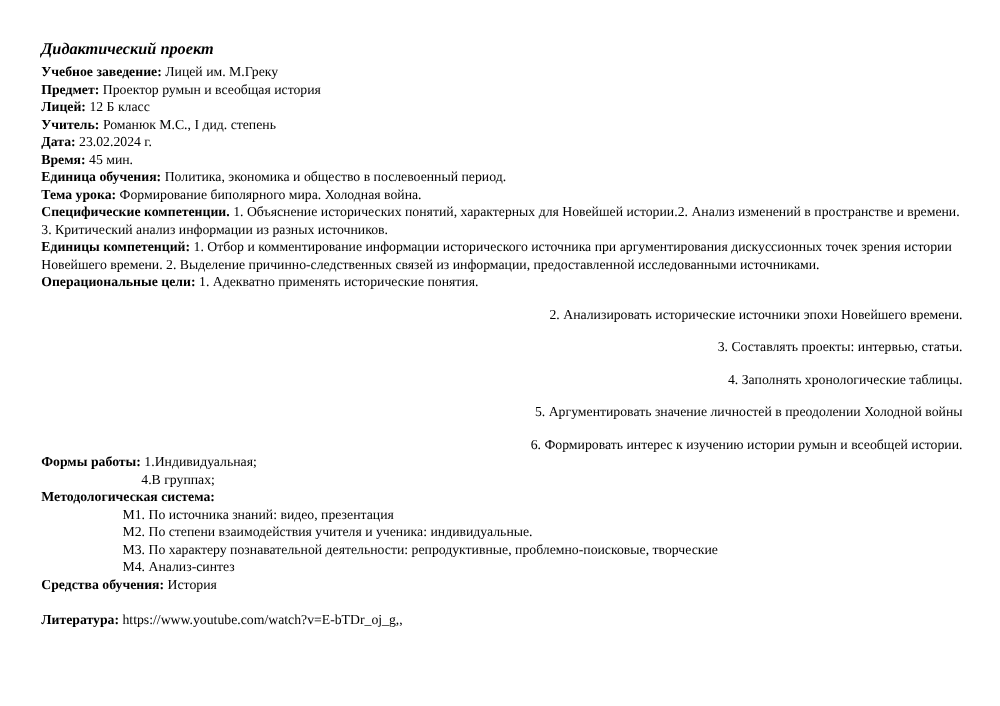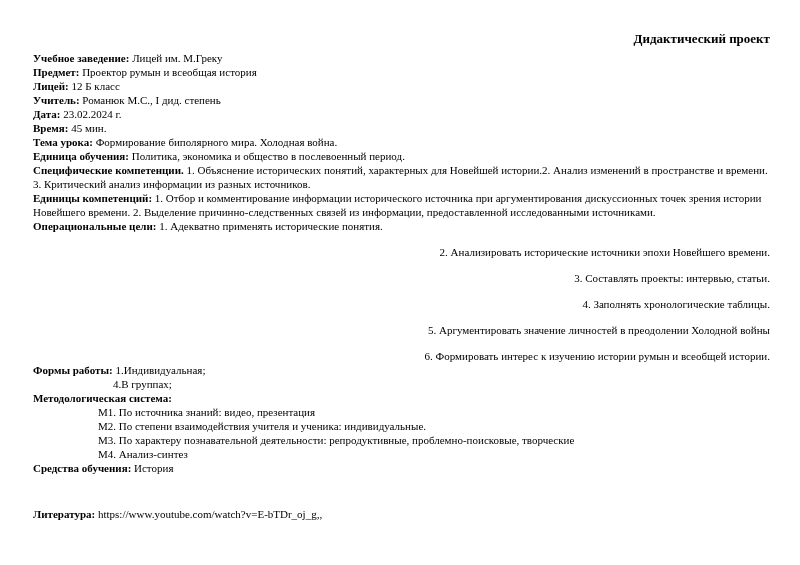--- a/index.html
+++ b/index.html
@@ -16,22 +16,23 @@
     line-height: 14px;
     color: #000000;
   }
   .doc {
     padding: 31px 30px 0 33px;
   }
   .title {
     font-size: 13px;
     line-height: 16px;
     font-weight: bold;
-    text-align: right;
+    text-align: left;
     margin: 0 0 4px 0;
+    font-style: italic;
   }
   p.field {
     margin: 0;
   }
   p.field b {
     font-weight: bold;
   }
   .goals-lead {
     margin: 14px 0 0 0;
   }
@@ -42,21 +43,21 @@
   p.workform-first {
     margin: 0;
   }
   p.workform-second {
     margin: 0 0 0 80px;
   }
   p.method-item {
     margin: 0 0 0 65px;
   }
   p.literature {
-    margin: 32px 0 0 0;
+    margin: 14px 0 0 0;
   }
 </style>
 </head>
 <body>
 
 <div class="doc">
 
   <h1 class="title">Дидактический проект</h1>
 
   <p class="field"><b>Учебное заведение:</b> <span>Лицей им. М.Греку</span></p>
@@ -64,23 +65,23 @@
   <p class="field"><b>Предмет:</b> <span>Проектор румын и всеобщая история</span></p>
 
   <p class="field"><b>Лицей:</b> <span>12 Б класс</span></p>
 
   <p class="field"><b>Учитель:</b> <span>Романюк М.С., I дид. степень</span></p>
 
   <p class="field"><b>Дата:</b> <span>23.02.2024 г.</span></p>
 
   <p class="field"><b>Время:</b> <span>45 мин.</span></p>
 
+  <p class="field"><b>Единица обучения:</b> <span>Политика, экономика и общество в послевоенный период.</span></p>
+
   <p class="field"><b>Тема урока:</b> <span>Формирование биполярного мира. Холодная война.</span></p>
-
-  <p class="field"><b>Единица обучения:</b> <span>Политика, экономика и общество в послевоенный период.</span></p>
 
   <p class="field"><b>Специфические компетенции.</b> <span>1. Объяснение исторических понятий, характерных для Новейшей истории.2. Анализ изменений в пространстве и времени. 3. Критический анализ информации из разных источников.</span></p>
 
   <p class="field"><b>Единицы компетенций:</b> <span>1. Отбор и комментирование информации исторического источника при аргументирования дискуссионных точек зрения истории Новейшего времени. 2. Выделение причинно-следственных связей из информации, предоставленной исследованными источниками.</span></p>
 
   <p class="field goals-lead"><b>Операциональные цели:</b> <span>1. Адекватно применять исторические понятия.</span></p>
 
   <p class="goal">2. Анализировать исторические источники эпохи Новейшего времени.</p>
   <p class="goal">3. Составлять проекты: интервью, статьи.</p>
   <p class="goal">4. Заполнять хронологические таблицы.</p>

